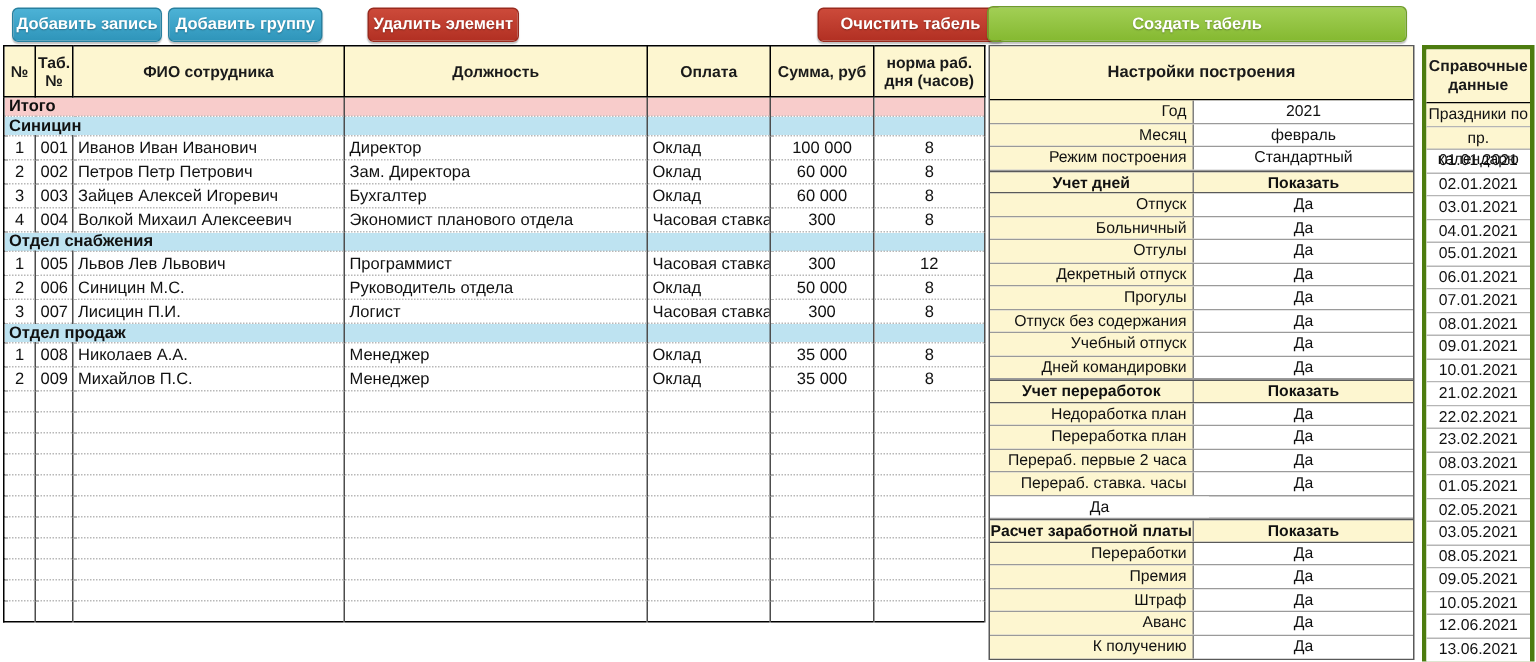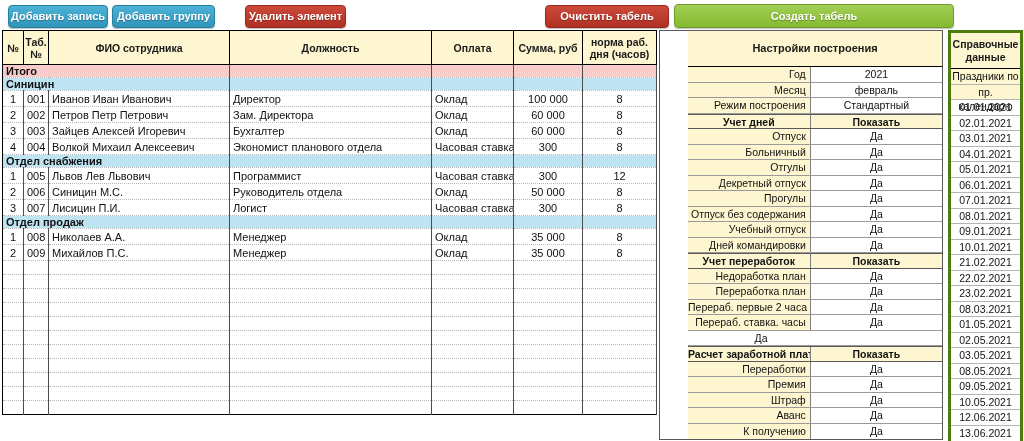--- a/index.html
+++ b/index.html
@@ -7,40 +7,40 @@
     font-family:"Liberation Sans", sans-serif; }
   #stage { position:relative; width:1024px; height:441px; background:#ffffff; }
 
   
   .btn { position:absolute; top:5px; height:23px; border-radius:4px; color:#fff;
     font-weight:bold; font-size:11px; font-family:"Liberation Sans",sans-serif;
     text-align:center; cursor:pointer; box-shadow:0 1px 1px rgba(0,0,0,.25);
     text-shadow:0 1px 1px rgba(0,0,0,.3); padding:0; line-height:21px; }
   .btn.blue  { background:linear-gradient(#4cb2d6,#2f95ba); border:1px solid #28809f; }
   .btn.red   { background:linear-gradient(#cc4a3a,#b23023); border:1px solid #992а1e; border:1px solid #992a1e; }
-  .btn.green { background:linear-gradient(#a2cf55,#85b931); border:1px solid #6f9c2a;margin-left:16px; }
+  .btn.green { background:linear-gradient(#a2cf55,#85b931); border:1px solid #6f9c2a; }
 
   
   #emp-wrap { position:absolute; left:2px; top:30px; }
   #emp-wrap table { border-collapse:collapse; table-layout:fixed; width:654px;
     border:1px solid #000; }
   #emp-wrap th { background:#fdf6d0; border:1px solid #000; font-size:10.5px;
     font-weight:bold; text-align:center; padding:0 1px; line-height:12px; height:34px; color:#1a1a1a;}
   #emp-wrap td { border-right:1px solid #4d4d4d; border-bottom:1px dotted #b8b8b8;
     font-size:11px; padding:0 3px; overflow:hidden; white-space:nowrap; color:#111; }
   tr.r-total td { background:#f8cccb; font-weight:bold; height:13px; }
   tr.r-group td { background:#bee3f1; font-weight:bold; height:13px; }
   tr.r-emp td   { background:#fff; height:16px; }
   tr.r-empty td { background:#fff; height:14px; border-bottom:1px solid #e3e3e3; }
   td.c-num, td.c-tab, td.c-sum, td.c-norm { text-align:center; }
   td.c-fio, td.c-pos, td.c-pay { text-align:left; }
 
   
   #settings { position:absolute; left:659px; top:30px; width:284px;
-    border:1px solid #595959;padding-left:28px; }
+    border:1px solid #595959; }
   #settings .hdr { height:36px; background:#fdf6d0; border-bottom:1px solid #000;
     font-size:11px; font-weight:bold; text-align:center; line-height:34px; color:#1a1a1a;}
   .srow { display:flex; height:15.5px; border-bottom:1px solid #9a9a9a; }
   .srow:last-child { border-bottom:none; }
   .srow .slabel { width:136px; background:#fdf6d0; border-right:1px solid #808080;
     font-size:10.5px; text-align:right; padding-right:4px; line-height:14.5px;
     white-space:nowrap; overflow:hidden; color:#111;}
   .srow .svalue { width:146px; background:#fff; font-size:10.5px; text-align:center;
     line-height:14.5px; color:#111; cursor:pointer;}
   .srow.section { border-top:1px solid #595959; border-bottom:1px solid #595959; }

